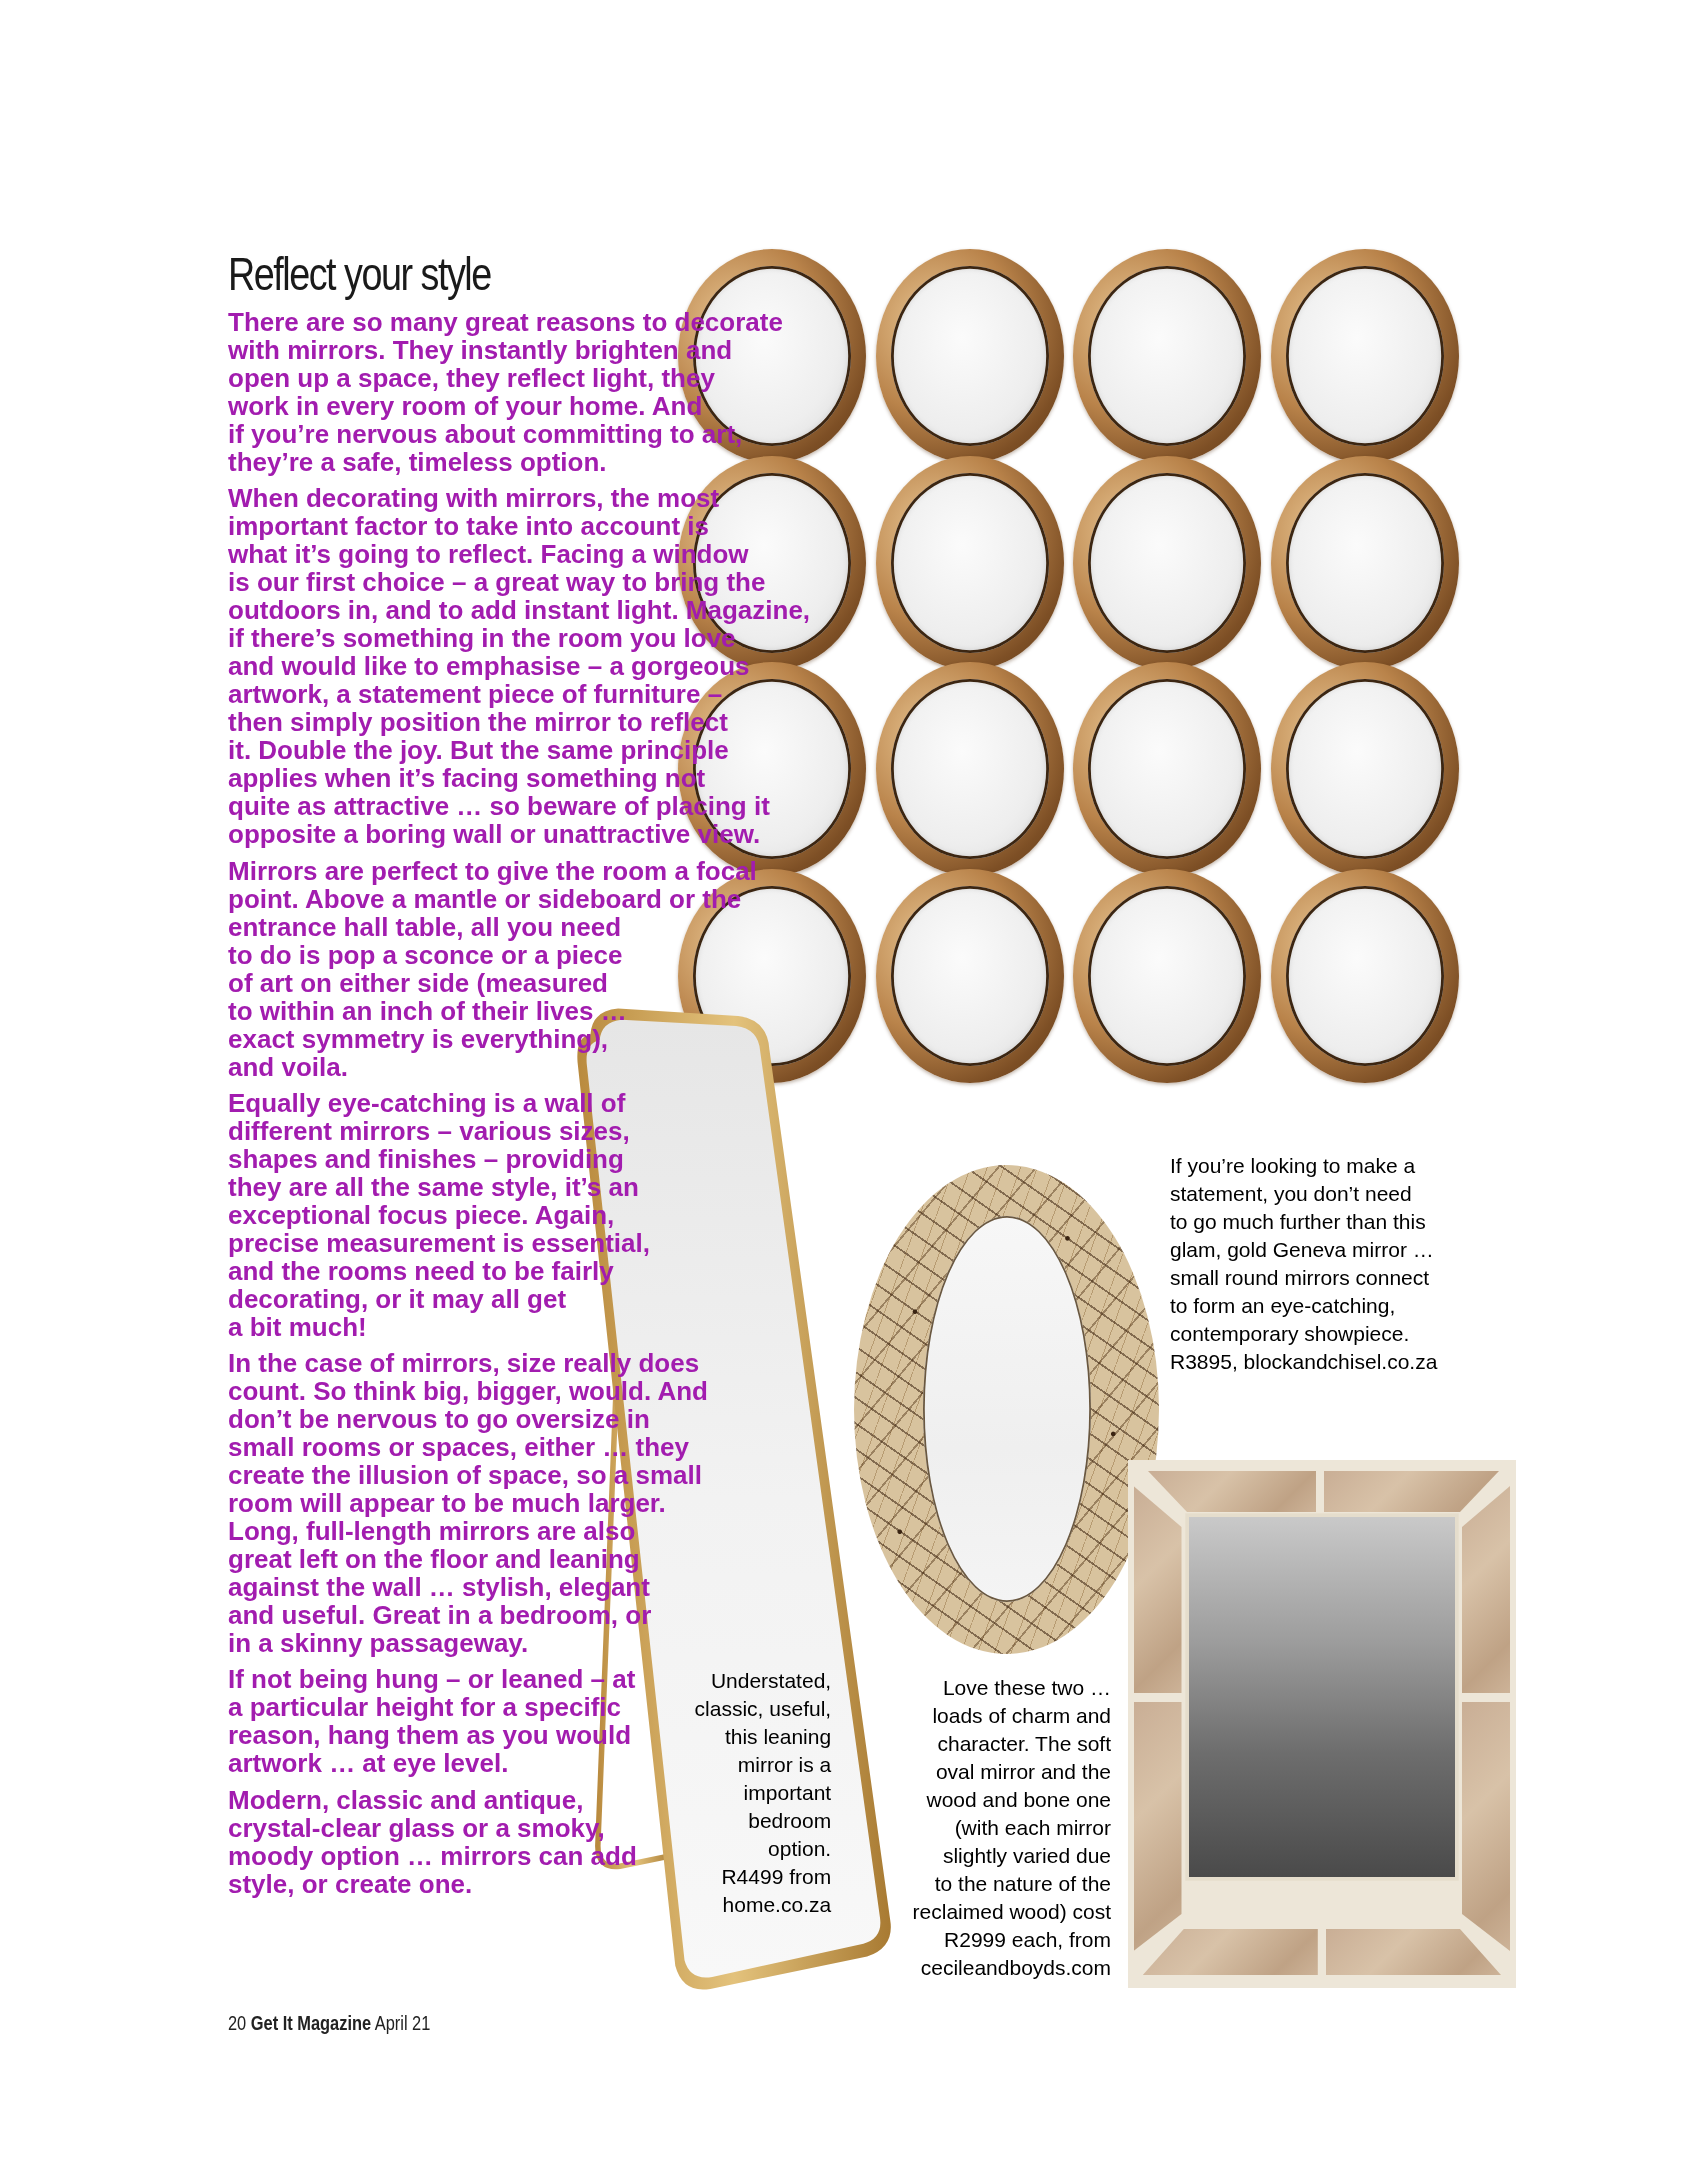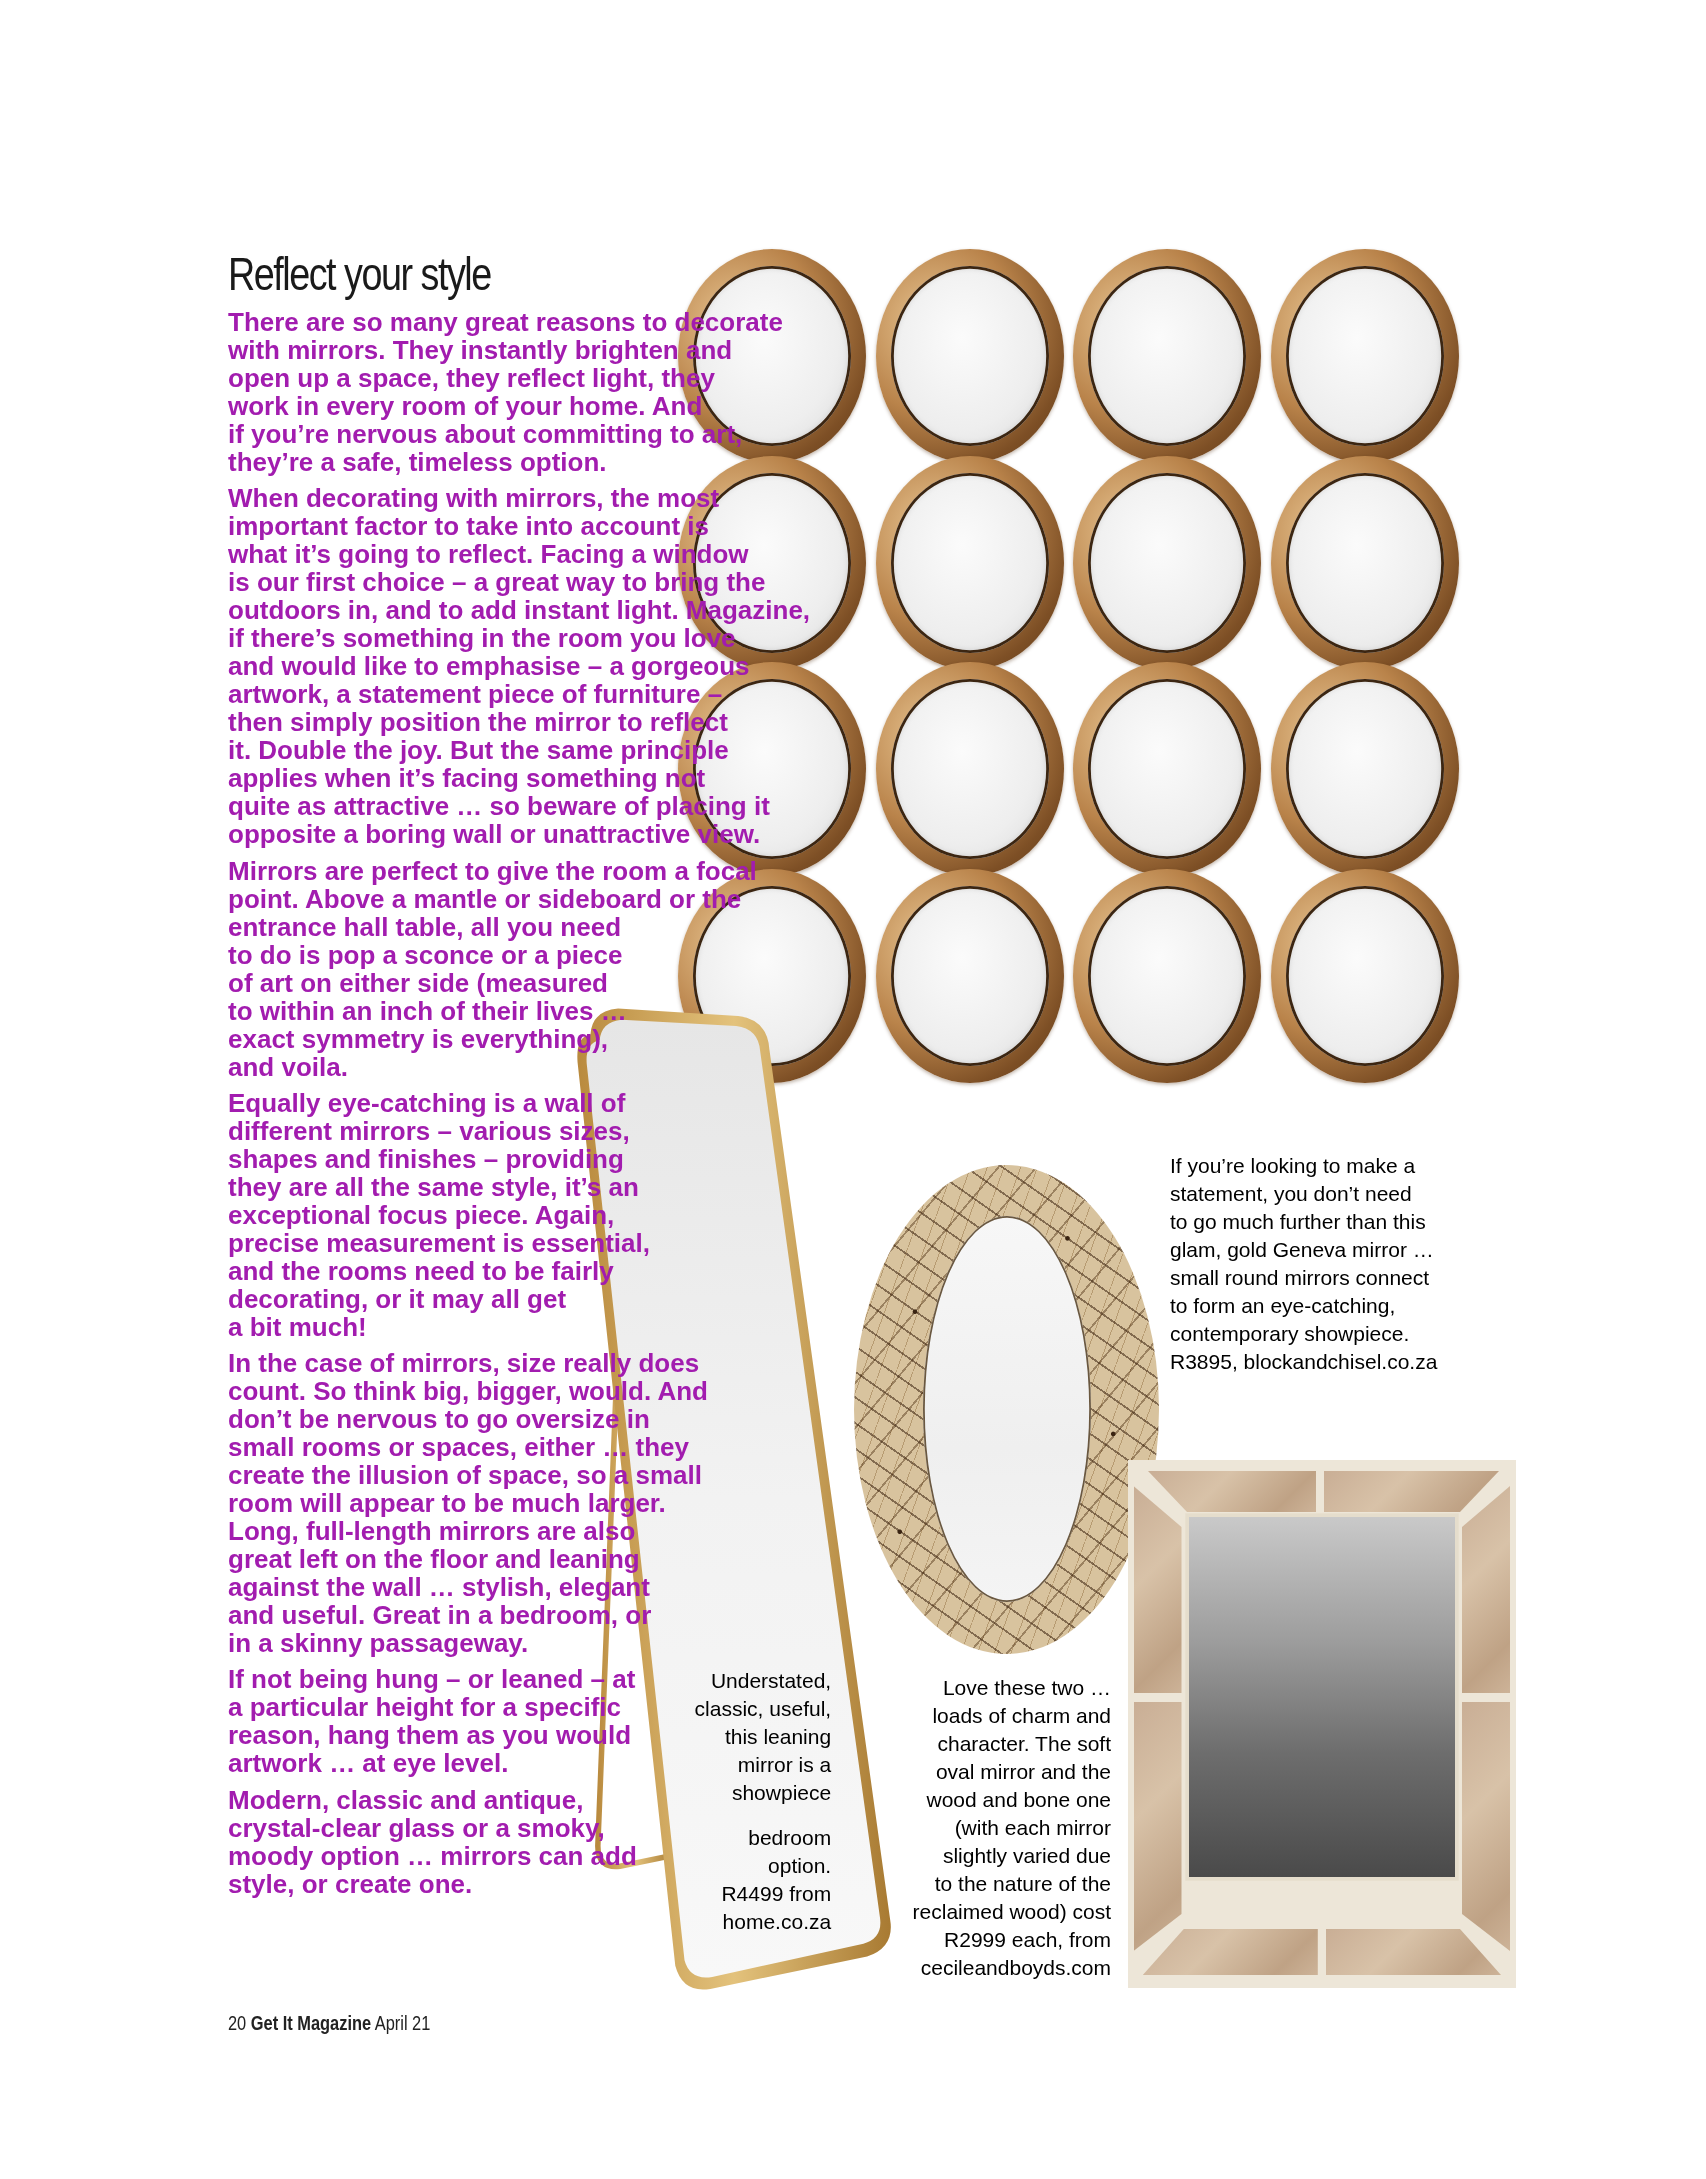--- a/index.html
+++ b/index.html
@@ -15,21 +15,21 @@
   .caption { position: absolute; font-size: 21px; line-height: 28px; color: #000000; }
   .caption .line { white-space: nowrap; }
 
   .cap-geneva { left: 1170px; top: 1152px; text-align: left; }
   .cap-leaning { left: 690px; top: 1667px; text-align: right; }
   .cap-leaning .line:nth-child(1) { padding-left: 0; }
   .cap-leaning .line:nth-child(2) { padding-left: 4.6px; }
   .cap-leaning .line:nth-child(3) { padding-left: 7.4px; }
   .cap-leaning .line:nth-child(4) { padding-left: 11px; }
   .cap-leaning .line:nth-child(5) { padding-left: 16.6px; }
-  .cap-leaning .line:nth-child(6) { padding-left: 18.5px; margin-top: 17px; }
+  .cap-leaning .line:nth-child(6) { padding-left: 18.5px; }
   .cap-leaning .line:nth-child(7) { padding-left: 24px; }
   .cap-leaning .line:nth-child(8) { padding-left: 27px; }
   .cap-leaning .line:nth-child(9) { padding-left: 29px; }
   .cap-pair { left: 886px; top: 1674px; width: 225px; text-align: right; }
 
   .footer { position: absolute; left: 228px; top: 2012px; font-size: 20px; color: #222; transform: scaleX(0.82); transform-origin: left top; white-space: nowrap; }
   .footer .mag { font-weight: 700; }
 
   
   .geneva { position: absolute; left: 678px; top: 249px; width: 812px; height: 831px; }
@@ -214,21 +214,21 @@
       <span class="line">small round mirrors connect</span>
       <span class="line">to form an eye-catching,</span>
       <span class="line">contemporary showpiece.</span>
       <span class="line">R3895, blockandchisel.co.za</span>
     </div>
   <div class="caption cap-leaning">
       <span class="line">Understated,</span>
       <span class="line">classic, useful,</span>
       <span class="line">this leaning</span>
       <span class="line">mirror is a</span>
-      <span class="line">showpiece</span>
+      <span class="line">important</span>
       <span class="line">bedroom</span>
       <span class="line">option.</span>
       <span class="line">R4499 from</span>
       <span class="line">home.co.za</span>
     </div>
   <div class="caption cap-pair">
       <span class="line">Love these two …</span>
       <span class="line">loads of charm and</span>
       <span class="line">character. The soft</span>
       <span class="line">oval mirror and the</span>

